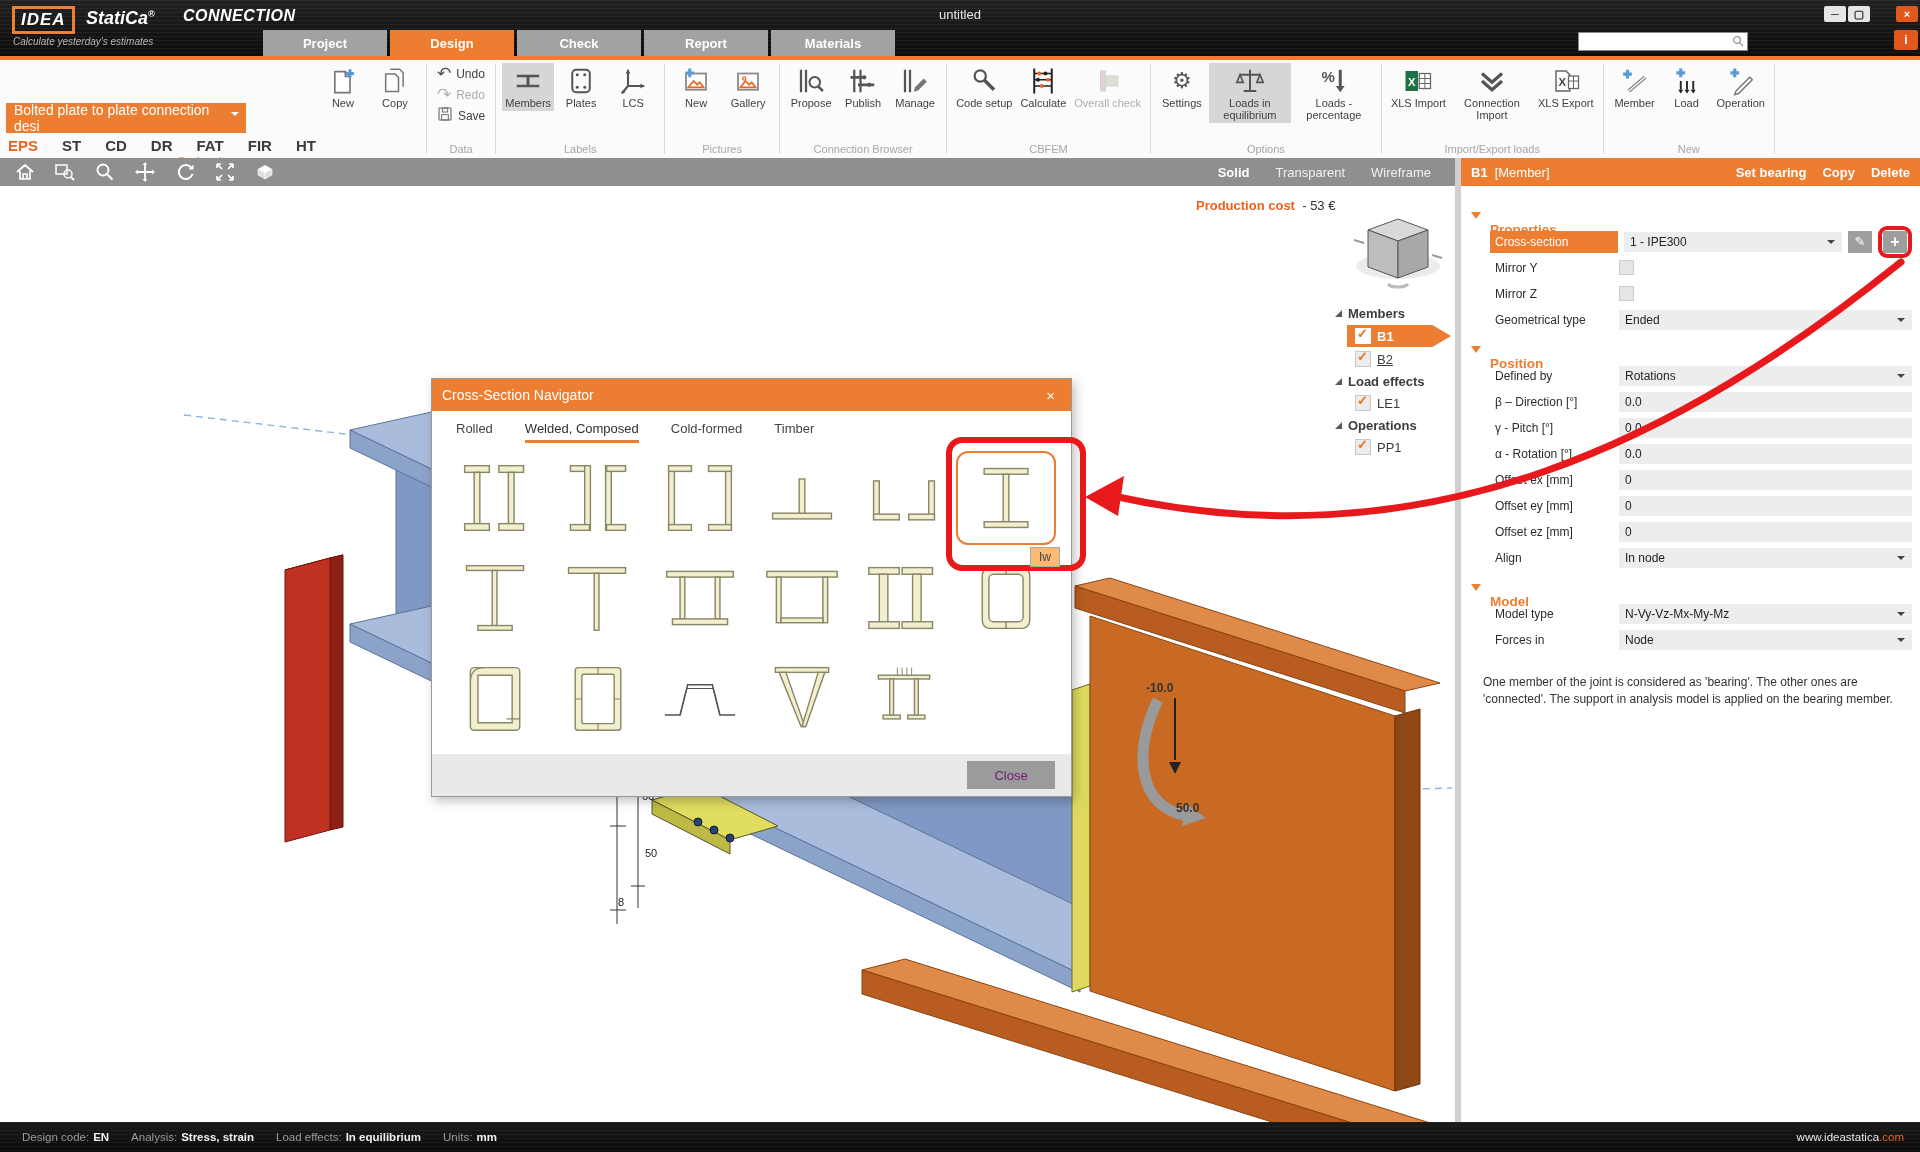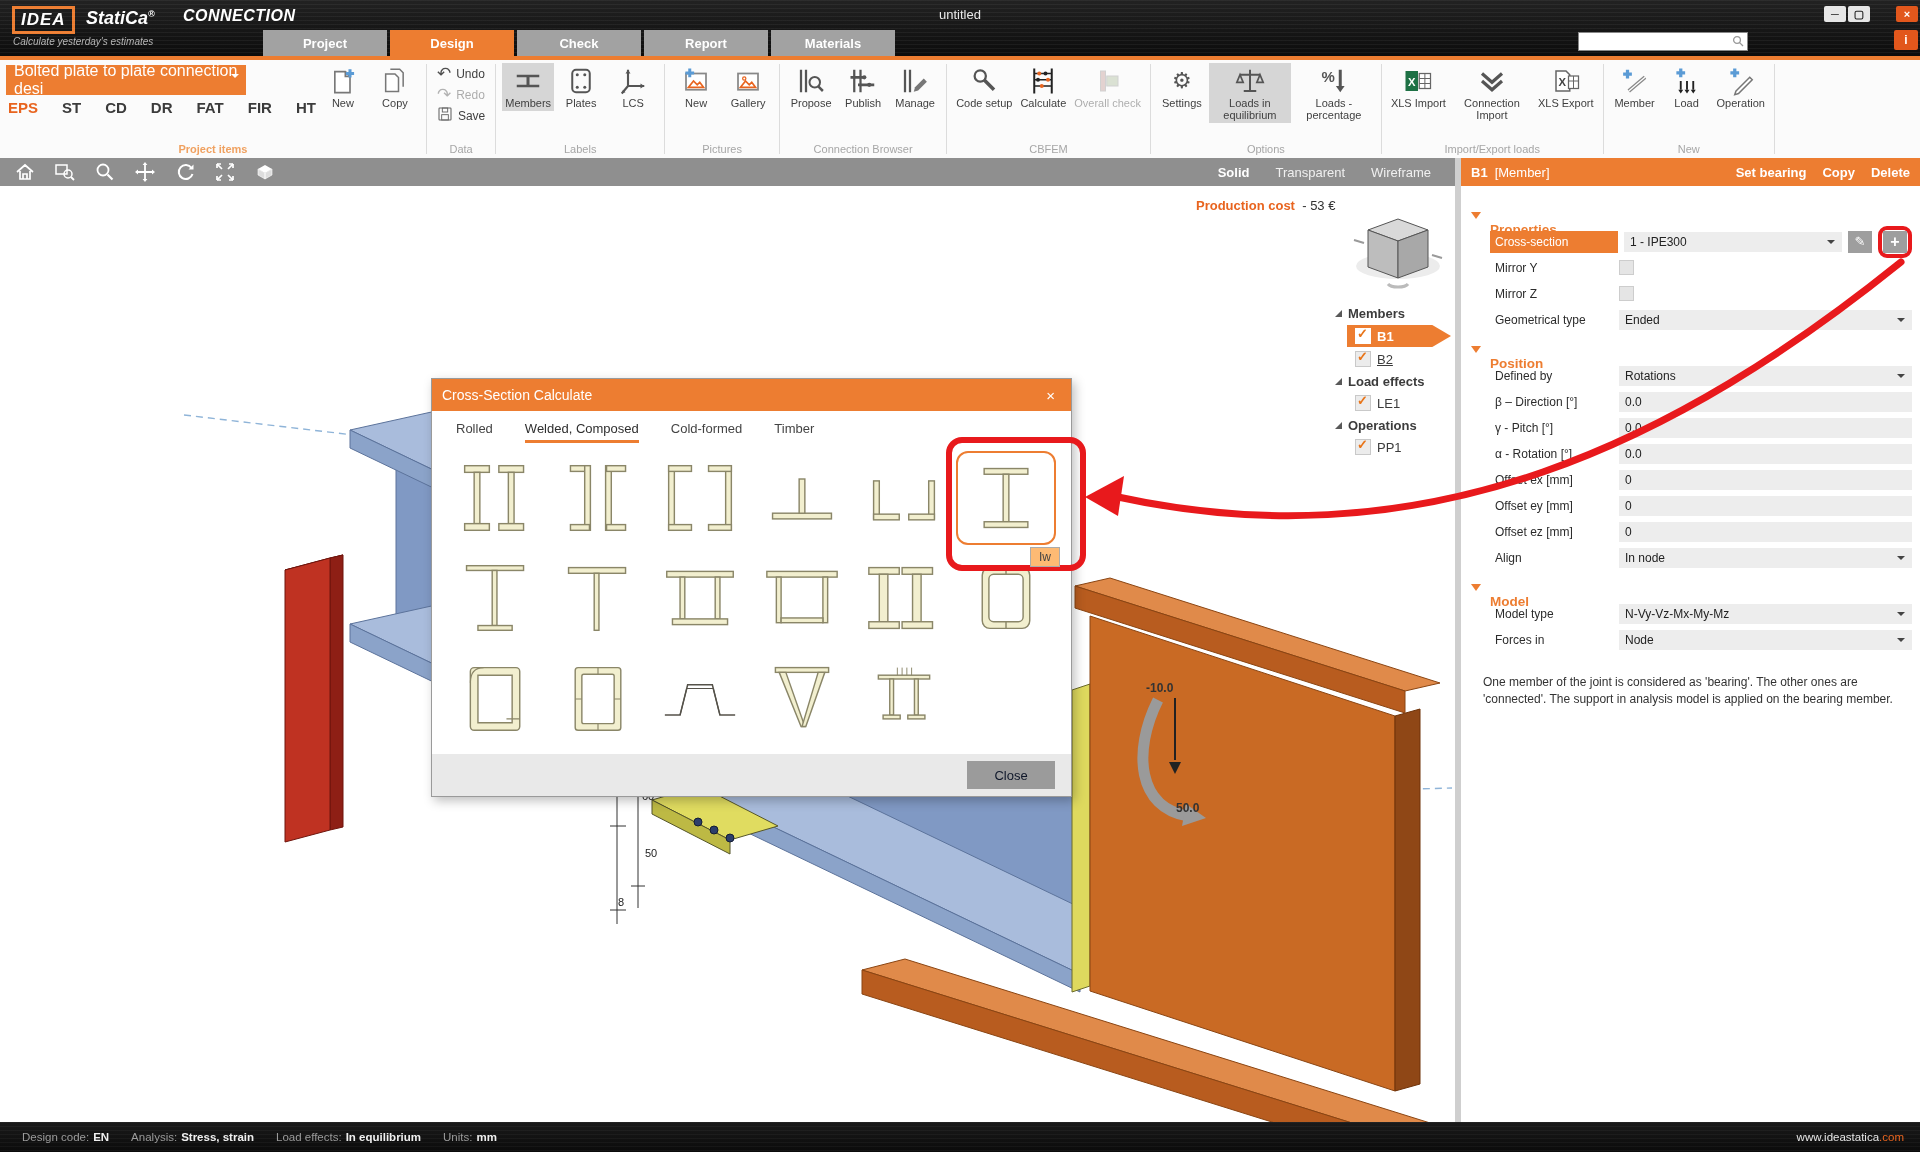--- a/index.html
+++ b/index.html
@@ -34,21 +34,21 @@
   .glabel.orange{color:#f0a160;font-weight:bold;}
   .gsep{width:1px;background:#dcdcdc;margin:4px 0;}
   .bigbtn{display:flex;flex-direction:column;align-items:center;justify-content:flex-start;min-width:44px;max-width:76px;padding:2px 3px;cursor:pointer;}
   .bigbtn .ric{height:32px;display:flex;align-items:center;justify-content:center;}
   .bigbtn .lbl{font-size:11px;color:#3f3f3f;text-align:center;line-height:12px;}
   .bigbtn.pressed{background:#d6d6d6;}
   .bigbtn.disabled{opacity:.42;}
   .smallbtn{display:flex;align-items:center;gap:5px;height:21px;font-size:12px;color:#3f3f3f;padding:0 4px;cursor:pointer;}
   .smallbtn.disabled{opacity:.42;}
   .pi-col{display:flex;flex-direction:column;gap:4px;padding-top:2px;}
-  .combo{width:224px;height:30px;background:#ed7d31;color:#fff;font-size:16px;display:flex;align-items:center;padding:0 8px;position:relative;}
+  .combo{width:224px;height:30px;background:#ed7d31;color:#fff;font-size:14px;display:flex;align-items:center;padding:0 8px;position:relative;margin-top:38px;}
   .combo::after{content:"";position:absolute;right:7px;top:9px;border:4px solid transparent;border-top-color:#fff;}
   .codes{display:flex;gap:24px;font-size:15px;font-weight:bold;color:#3b3b3b;padding-left:2px;}
   .codes .c0{color:#e8641f;}
   .uglyph{font-size:17px;color:#4f4f4f;line-height:14px;}
   
   .vtoolbar{position:absolute;left:0;top:158px;width:1455px;height:28px;background:#8f8f8f;display:flex;align-items:center;}
   .vticons{display:flex;gap:18px;padding-left:14px;align-items:center;}
   .vtic{width:22px;height:22px;cursor:pointer;}
   .vmodes{margin-left:auto;display:flex;gap:26px;padding-right:24px;color:#f0f0f0;font-size:13px;}
   .vmodes .m.active{font-weight:bold;color:#fff;}
@@ -76,21 +76,21 @@
   .dclose{margin-left:auto;font-size:15px;cursor:pointer;padding:0 6px;}
   .dtabs{display:flex;gap:32px;padding:10px 0 6px 24px;font-size:13px;color:#444;}
   .dtab{cursor:pointer;padding-bottom:4px;}
   .dtab.active{border-bottom:3px solid #ed7d31;color:#2f2f2f;}
   .dgrid{position:absolute;left:14px;top:72px;width:612px;display:grid;grid-template-columns:repeat(6,100px);grid-auto-rows:94px;column-gap:2px;row-gap:6px;}
   .dcell{display:flex;align-items:center;justify-content:center;cursor:pointer;border-radius:12px;}
   .dcell.selected{border:2px solid #ed7d31;}
   .redring{position:absolute;left:514px;top:58px;width:128px;height:122px;border:6px solid #e8191c;border-radius:16px;z-index:25;pointer-events:none;}
   .tooltip{position:absolute;left:598px;top:168px;background:#fdba74;border:1px solid #ababab;font-size:12px;color:#444;padding:2px 8px;z-index:26;}
   .dfooter{position:absolute;left:0;bottom:0;width:100%;height:42px;background:#e9e9e9;display:flex;align-items:center;justify-content:flex-end;}
-  .dclosebtn{width:88px;height:28px;margin-right:16px;background:#9b9b9b;color:#0f172a;font-size:13px;display:flex;align-items:center;justify-content:center;cursor:pointer;}
+  .dclosebtn{width:88px;height:28px;margin-right:16px;background:#9b9b9b;color:#701a75;font-size:13px;display:flex;align-items:center;justify-content:center;cursor:pointer;}
   .xsvg{width:86px;height:76px;}
   
   .panel{position:absolute;left:1461px;top:158px;width:459px;height:964px;background:#fff;z-index:5;}
   .phead{height:28px;background:#ed7d31;color:#fff;display:flex;align-items:center;padding:0 10px;font-size:13px;gap:7px;}
   .phead .pid{font-weight:bold;}
   .phead .pacts{margin-left:auto;display:flex;gap:16px;font-weight:bold;}
   .pbody{padding:12px 8px 0 10px;}
   .psec{display:flex;align-items:center;gap:9px;height:26px;margin-top:4px;}
   .ptri{width:0;height:0;border:5px solid transparent;border-top:7px solid #ed7d31;margin-top:5px;}
   .psec b{color:#ed7d31;font-size:13.5px;margin-top:28px;}
@@ -593,21 +593,21 @@
           <span>Operations</span>
         </div>
       <div class="titem">
           <span class="cbx"></span>
           <span>PP1</span>
         </div>
     </div>
 
     <div class="dialog">
       <div class="dtitle">
-        <span>Cross-Section Calculate</span>
+        <span>Cross-Section Navigator</span>
         <span class="dclose">×</span>
       </div>
       <div class="dtabs">
         <span class="dtab">Rolled</span>
         <span class="dtab active">Welded, Composed</span>
         <span class="dtab">Cold-formed</span>
         <span class="dtab">Timber</span>
       </div>
       <div class="dgrid">
 

